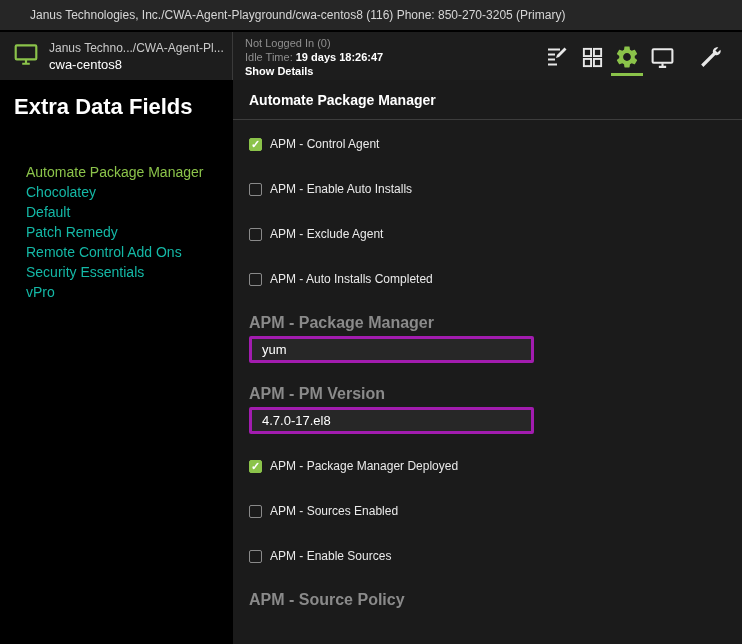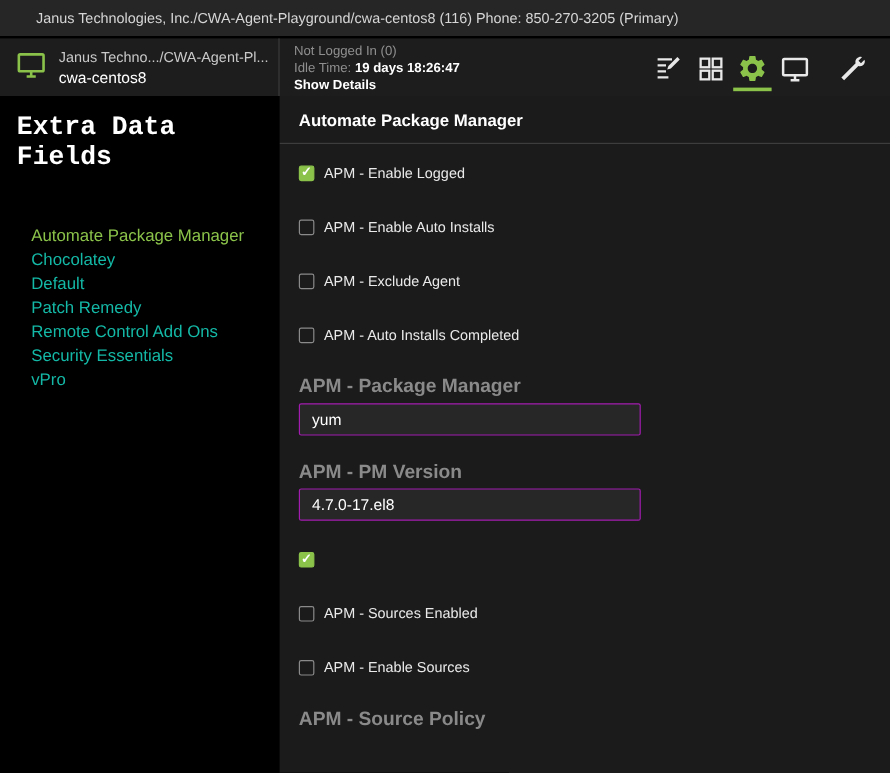--- a/index.html
+++ b/index.html
@@ -28,40 +28,40 @@
               border-bottom:3px solid transparent; padding-top:5px; cursor:pointer; margin-left:3px; }
   .icon-btn.active { border-bottom-color:#8bc34a; }
   .icon-btn.gap { margin-left:16px; }
   .icon-btn svg { display:block; }
 
   
   .content { display:flex; height:564px; }
 
   
   .sidebar { width:233px; flex:none; background:#000; padding:14px 14px 0; }
-  .sidebar h1 { font-size:22px; font-weight:bold; color:#fff; margin-bottom:42px;font-family:Liberation Mono, monospace; }
+  .sidebar h1 { font-size:22px; font-weight:bold; color:#fff; margin-bottom:42px; }
   .nav-item { font-size:14px; line-height:20px; color:#14b8a6; padding-left:12px; cursor:pointer; white-space:nowrap; }
   .nav-item.active { color:#8bc34a; }
 
   
   .main { flex:1; background:#1b1b1b; overflow:hidden; }
   .main-title-wrap { padding:12px 16px 11px; border-bottom:1px solid #3d3d3d; }
   .main-title-wrap h2 { font-size:14px; font-weight:bold; color:#fff; }
   .form { padding:16px 16px 0; }
 
   .cb-row { display:flex; align-items:center; height:16px; margin-bottom:29px; }
   .cb { width:13px; height:13px; flex:none; border:1px solid #8a8a8a; background:#1b1b1b;
         border-radius:2px; display:inline-flex; align-items:center; justify-content:center; cursor:pointer; }
   .cb.checked { background:#8bc34a; border-color:#8bc34a; }
   .cb.checked::after { content:"\2713"; color:#fff; font-size:11px; font-weight:bold; line-height:1; }
   .cb-row label { font-size:12px; color:#eaeaea; margin-left:8px; }
 
   .field { margin-bottom:24px; }
   .field-label { font-size:16px; font-weight:bold; color:#8a8a8a; line-height:14px; margin-bottom:6px; }
-  .text-input { display:block; width:285px; height:27px; background:#272727; border:1px solid #a21caf;
+  .text-input { display:block; width:285px; height:27px; background:#272727; border:3px solid #a21caf;
                 border-radius:2px; color:#fff; font-size:13px; padding:0 10px;
                 font-family:"Liberation Sans", sans-serif; }
 </style>
 </head>
 <body>
 
 <div>
 
   <div class="title-bar">
     <span>Janus Technologies, Inc./CWA-Agent-Playground/cwa-centos8 (116) Phone: 850-270-3205 (Primary)</span>
@@ -143,21 +143,21 @@
 
     <main class="main">
       <div class="main-title-wrap">
         <h2>Automate Package Manager</h2>
       </div>
 
       <div class="form">
 
         <div class="cb-row">
           <span class="cb checked"></span>
-          <label>APM - Enable Logged</label>
+          <label>APM - Control Agent</label>
         </div>
         <div class="cb-row">
           <span class="cb"></span>
           <label>APM - Enable Auto Installs</label>
         </div>
         <div class="cb-row">
           <span class="cb"></span>
           <label>APM - Exclude Agent</label>
         </div>
         <div class="cb-row">
@@ -170,20 +170,21 @@
           <input class="text-input" type="text" value="yum" style="">
         </div>
 
         <div class="field">
           <div class="field-label">APM - PM Version</div>
           <input class="text-input" type="text" value="4.7.0-17.el8" style="">
         </div>
 
         <div class="cb-row">
           <span class="cb checked"></span>
+          <label>APM - Package Manager Deployed</label>
         </div>
         <div class="cb-row">
           <span class="cb"></span>
           <label>APM - Sources Enabled</label>
         </div>
         <div class="cb-row">
           <span class="cb"></span>
           <label>APM - Enable Sources</label>
         </div>
 

